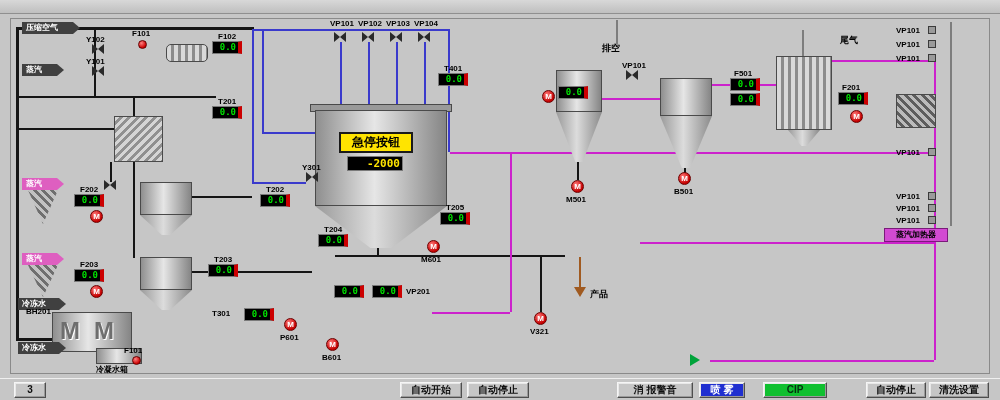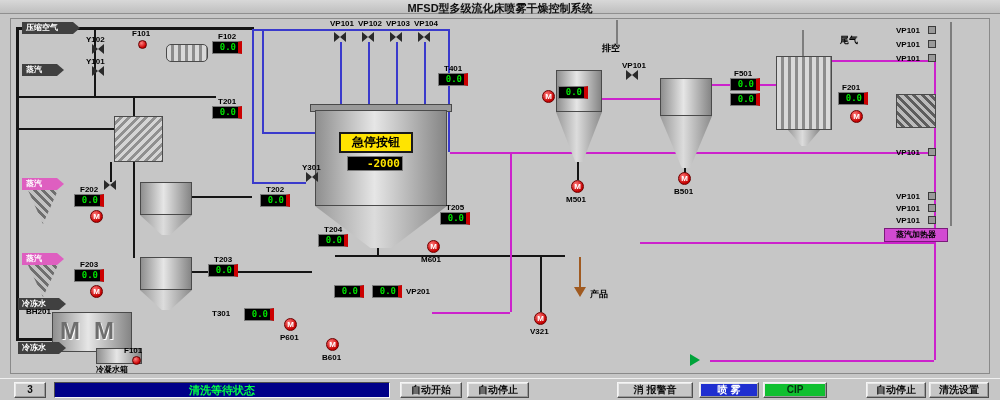--- a/index.html
+++ b/index.html
@@ -49,21 +49,20 @@
   .btn.blue{background:#1f2fd0;color:#fff;}
   .btn.green{background:#10c030;color:#053010;}
   .statusbox{position:absolute;left:54px;top:3px;width:336px;height:16px;background:var(--status-blue,#000088);border:1px solid;border-color:#4e4e4e #f5f5f5 #f5f5f5 #4e4e4e;color:#00ff44;font-size:11px;font-weight:bold;line-height:14px;text-align:center;}
 </style>
 </head>
 <body>
 
 <div class="screen">
 
   <div class="titlebar">
-    <div class="title">MFSD型多级流化床喷雾干燥控制系统</div>
   </div>
 
   <div class="diagram">
     <div class="frame"></div>
 
     <div class="pipe black h3" style="left:16px;top:13px;width:238px;"></div>
     <div class="pipe black v3" style="left:16px;top:13px;height:314px;"></div>
     <div class="pipe black h3" style="left:16px;top:324px;width:40px;"></div>
     <div class="pipe black h2" style="left:18px;top:82px;width:198px;"></div>
     <div class="pipe black v2" style="left:133px;top:82px;height:162px;"></div>
@@ -234,23 +233,22 @@
     <div class="dot" style="left:132px;top:342px;"></div>
     <div class="pump" style="left:284px;top:304px;">M</div>
     <div class="lbl" style="left:280px;top:320px;">P601</div>
     <div class="pump" style="left:326px;top:324px;">M</div>
     <div class="lbl" style="left:322px;top:340px;">B601</div>
 
   </div>
 
   <div class="bottombar">
     <button class="btn" style="left:14px;width:32px;">3</button>
-    <div class="statusbox">清洗等待状态</div>
     <button class="btn" style="left:400px;width:62px;">自动开始</button>
     <button class="btn" style="left:467px;width:62px;">自动停止</button>
     <button class="btn" style="left:617px;width:76px;">消 报警音</button>
-    <button class="btn blue" style="left:699px;width:60px;">喷 雾</button>
+    <button class="btn blue" style="left:699px;width:46px;">喷 雾</button>
     <button class="btn green" style="left:763px;width:64px;">CIP</button>
     <button class="btn" style="left:866px;width:60px;">自动停止</button>
     <button class="btn" style="left:929px;width:60px;">清洗设置</button>
   </div>
 
 </div>
 
 </body></html>

